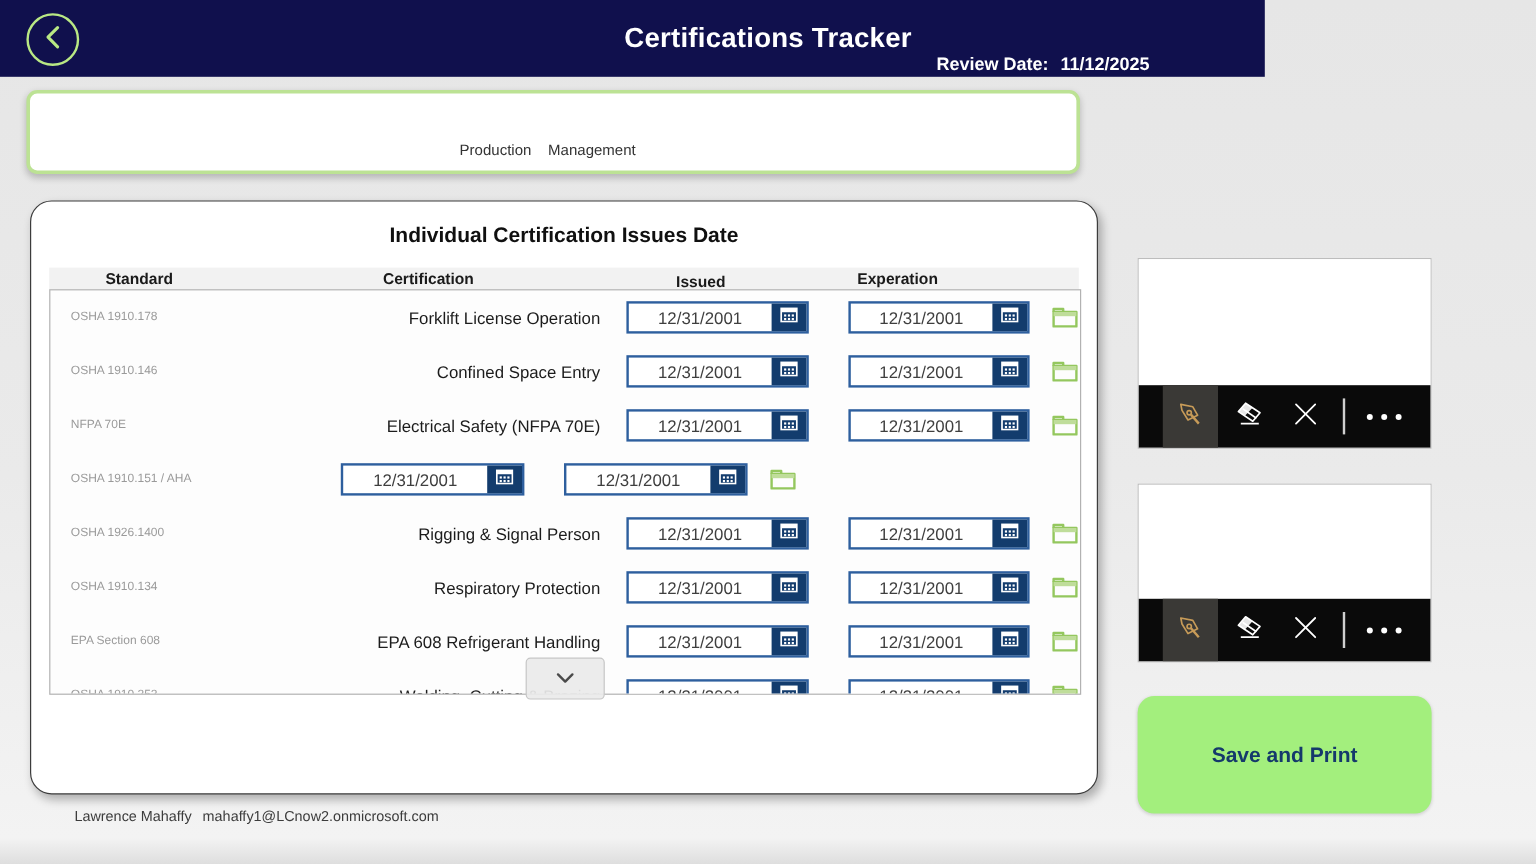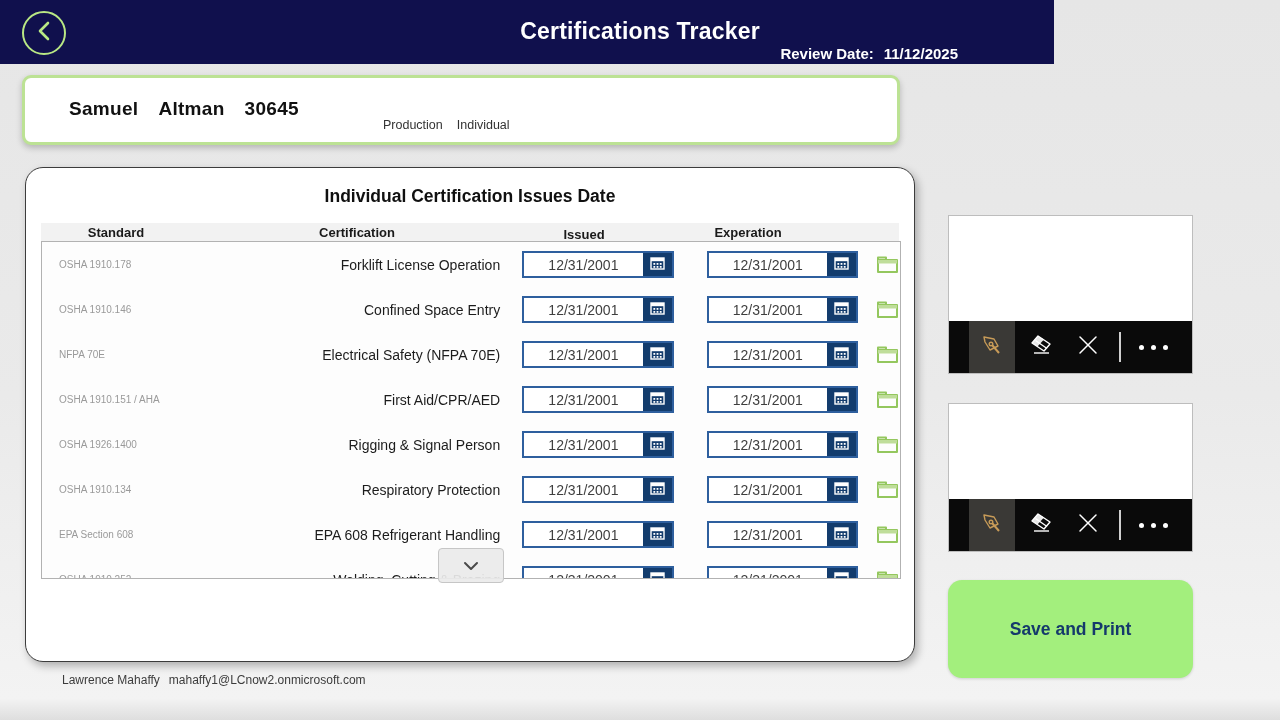--- a/index.html
+++ b/index.html
@@ -127,25 +127,22 @@
         </svg>
     </span>
   </div>
   <div class="abs app-title">Certifications Tracker</div>
   <div class="abs review-date">
     <span>Review Date:</span><span class="val">11/12/2025</span>
   </div>
 </div>
 
 <div class="abs emp-card">
-  <div class="abs emp-name">
-    <span>Samuel</span><span>Altman</span><span>30645</span>
-  </div>
   <div class="abs emp-dept">
-    <span>Production</span><span>Individual</span>
+    <span>Production</span><span>Management</span>
   </div>
 </div>
 
 <div class="abs panel">
   <div class="abs thead">
     <span class="th-standard">Standard</span>
     <span class="th-cert">Certification</span>
     <span class="th-issued">Issued</span>
     <span class="th-exp">Experation</span>
   </div>
@@ -283,21 +280,20 @@
         <div class="folder-btn"><span><svg width="24" height="20" viewBox="0 0 24 20">
               <g stroke="#94c75e" stroke-width="2" fill="none" stroke-linejoin="round">
                 <path d="M2 5 L2 17 L21 17 L21 5 Z"></path>
                 <path d="M2 5 L2 2.5 L10 2.5 L10 5"></path>
               </g>
               <rect x="2" y="5" width="19" height="3.5" fill="#bfdd9a"></rect>
             </svg></span></div>
       </div>
       <div class="grow">
         <div class="col-standard">OSHA 1910.151 / AHA</div>
-        <div class="col-cert">First Aid/CPR/AED</div>
         <div class="date-field">
           <span class="date-text">12/31/2001</span>
           <span class="cal-btn">
             <span><svg width="15" height="14" viewBox="0 0 15 14">
                 <rect x="1" y="2" width="13" height="11" fill="none" stroke="#ffffff" stroke-width="1.4"></rect>
                 <rect x="1" y="2" width="13" height="3.2" fill="#ffffff"></rect>
                 <g fill="#ffffff">
                   <rect x="3.4" y="7" width="1.8" height="1.8"></rect>
                   <rect x="6.6" y="7" width="1.8" height="1.8"></rect>
                   <rect x="9.8" y="7" width="1.8" height="1.8"></rect>

